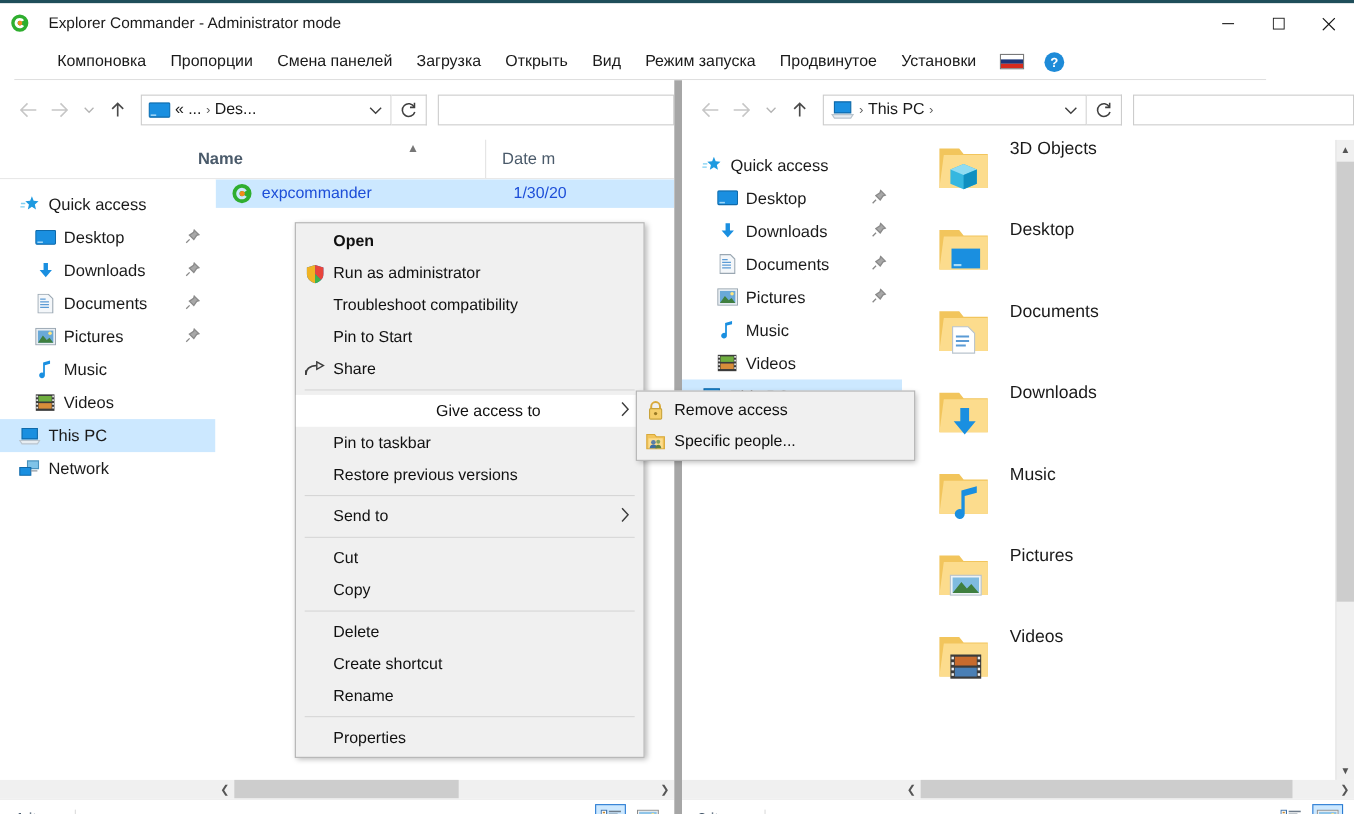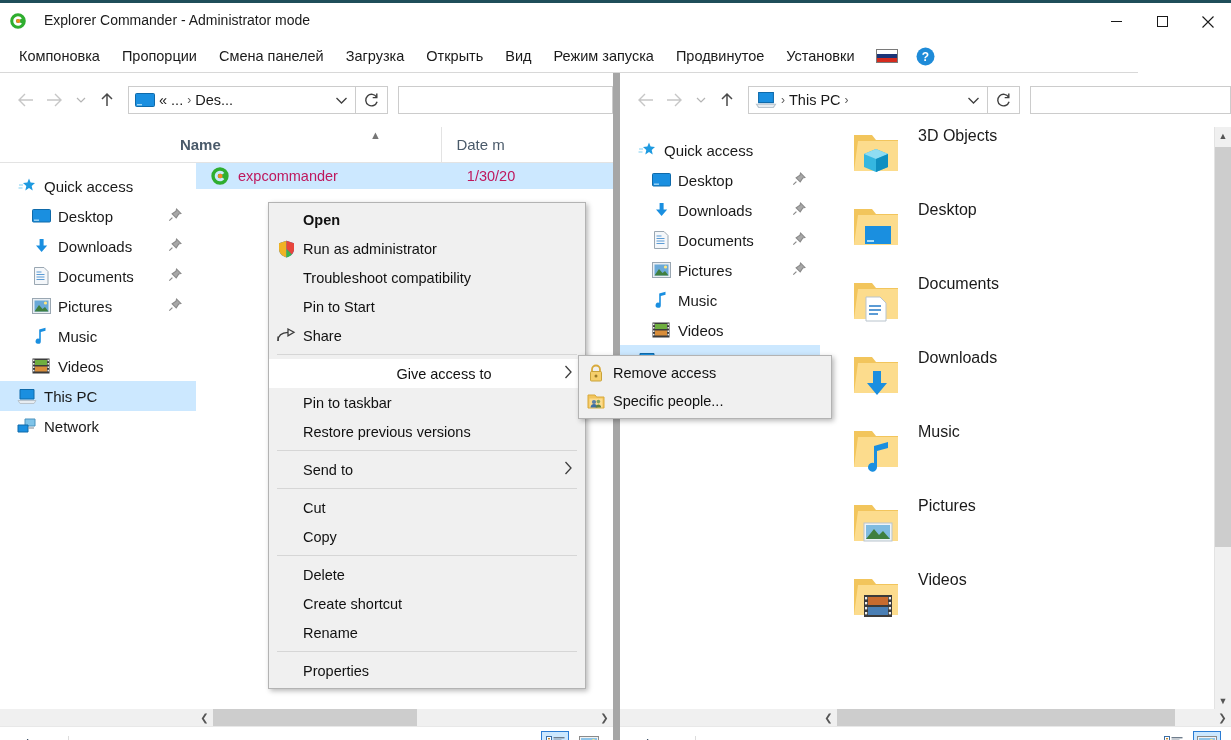--- a/index.html
+++ b/index.html
@@ -32,23 +32,23 @@
   }
   .wbtns { position: absolute; right: 0; top: 0; height: 37px; display: flex; }
   .wbtn {
     width: 46px; height: 37px; display: flex; align-items: center; justify-content: center;
     cursor: default;
   }
   .wbtn svg { display: block; }
 
   
   .menubar {
-    position: absolute; top: 37px; left: 0; width: 1138px; height: 33px;
+    position: absolute; top: 37px; left: 13px; width: 1138px; height: 33px;
     background: #ffffff;
-    display: flex; align-items: center; padding-left: 8px;
+    display: flex; align-items: center; padding-left: 28px;
     border-bottom: 1px solid #d8d8d8;
   }
   .menuitem {
     font-size: 14.5px; color: #1a1a1a; padding: 4px 11px; white-space: nowrap; cursor: default;
   }
   .flag-btn { padding: 4px 10px; display: flex; align-items: center; cursor: default; }
   .flag {
     width: 22px; height: 14px; border: 1px solid #7a7a7a; overflow: hidden;
     display: flex; flex-direction: column;
   }
@@ -117,21 +117,21 @@
   .tree-item.indent { padding-left: 30px; }
   .tree-item.selected { background: #cce8ff; }
   .tree-item .ti-icon { width: 22px; flex: 0 0 22px; display: flex; align-items: center; justify-content: center; margin-right: 6px; }
   .tree-item .pin { position: absolute; right: 14px; top: 7px; }
 
   .content { flex: 1 1 auto; position: relative; background: #ffffff; overflow: hidden; }
 
   
   .filerow {
     height: 26px; display: flex; align-items: center; background: #cce8ff;
-    font-size: 14.5px; color: #be185d; cursor: default;
+    font-size: 14.5px; color: #1d4ed8; cursor: default;
   }
   .filerow .fr-name { width: 323px; display: flex; align-items: center; padding-left: 14px; }
   .filerow .fr-icon { width: 20px; height: 20px; margin-right: 8px; flex: 0 0 20px; }
   .filerow .fr-date { width: 200px; padding-left: 14px; overflow: hidden; white-space: nowrap; }
 
   
   .group-header {
     display: flex; align-items: center; gap: 8px; padding: 8px 8px 4px 14px; font-size: 15px; color: #45586e;
     cursor: default;
   }

